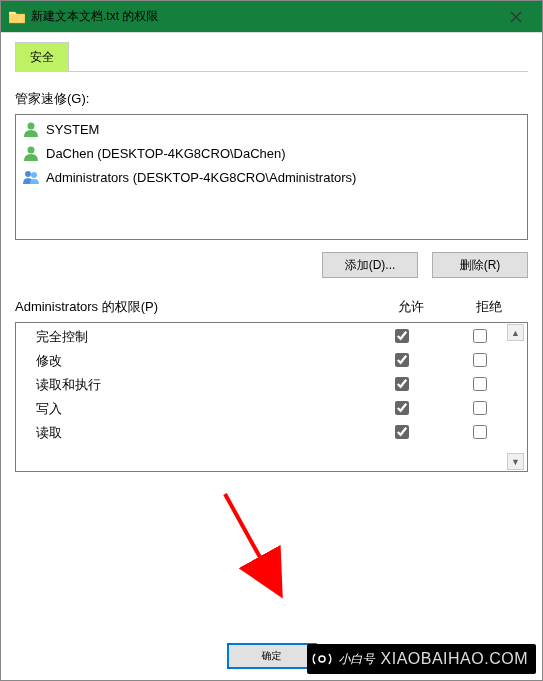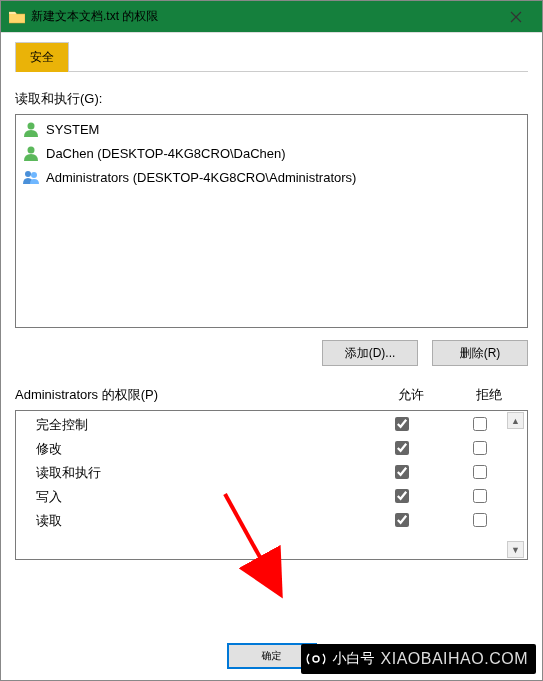--- a/index.html
+++ b/index.html
@@ -57,21 +57,21 @@
 
     .tabs {
       display: flex;
       border-bottom: 1px solid #ccc;
       margin-bottom: 18px;
     }
     .tab {
       padding: 6px 14px;
       border: 1px solid #ccc;
       border-bottom: none;
-      background: #eab308;
+      background: #bef264;
       font-size: 12px;
       position: relative;
       top: 1px;
     }
 
     .row {
       display: flex;
       align-items: baseline;
       margin-bottom: 20px;
       font-size: 13px;
@@ -79,21 +79,21 @@
     .row-label { width: 130px; }
     .row-value { flex: 1; color: #000; }
 
     .group-label {
       font-size: 13px;
       margin-bottom: 6px;
     }
 
     .user-list {
       border: 1px solid #7a7a7a;
-      height: 214px;
+      height: 126px;
       overflow-y: auto;
       background: #fff;
       padding: 2px;
     }
     .user-item {
       display: flex;
       align-items: center;
       padding: 3px 4px;
       font-size: 13px;
       gap: 6px;
@@ -202,21 +202,21 @@
       font-size: 13px;
       height: 30px;
       padding: 0 8px 0 4px;
       gap: 6px;
       border-radius: 2px;
     }
     .wm-logo {
       width: 22px; height: 22px;
       display: flex; align-items: center; justify-content: center;
     }
-    .wm-text1 { font-size: 14px; }
+    .wm-text1 { font-size: 12px; font-style: italic; }
     .wm-text2 { font-size: 16px; letter-spacing: 0.5px; color:#ddd; }
   </style>
 </head>
 <body>
 
 <div class="window">
 
   <div class="titlebar">
     <span class="folder-icon">
       <svg viewBox="0 0 16 14" width="16" height="14">
@@ -232,21 +232,21 @@
     </div>
   </div>
 
   <div class="content">
 
     <div class="tabs">
       <div class="tab">安全</div>
     </div>
 
 
-    <div class="group-label">读取和执行(G):</div>
+    <div class="group-label">管家速修(G):</div>
 
     <div class="user-list" id="user-list">
         <div class="user-item">
           <span class="user-icon"><svg width="18" height="18" viewBox="0 0 18 18">
               <circle cx="9" cy="6" r="3.5" fill="#5bb85b"></circle>
               <path d="M2 17 Q2 10 9 10 Q16 10 16 17 Z" fill="#5bb85b"></path>
             </svg></span>
           <span>SYSTEM</span>
         </div>
         <div class="user-item">

